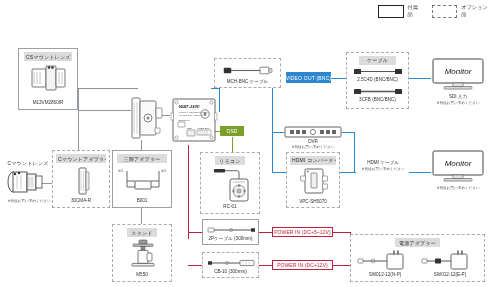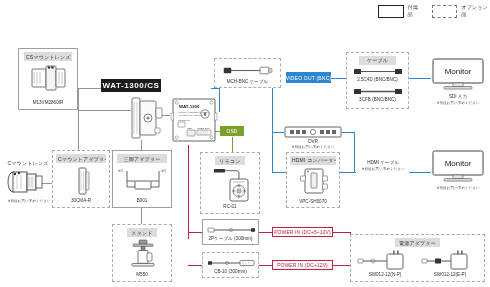--- a/index.html
+++ b/index.html
@@ -69,21 +69,21 @@
   
   .ln { position: absolute; background: #8f9499; }
   .ln-h { height: 0.9px; }
   .ln-v { width: 0.9px; }
   .ln-blue { background: #2d86d0; }
   .ln-green { background: #7aa02a; }
   .ln-red { background: #c0203a; }
   .ln-grey { background: #8f9499; }
 
   
-  .art { position: absolute; }
+  .art { position: absolute; font-style: italic; }
   svg { display: block; overflow: visible; }
 </style>
 </head>
 <body>
 
 <div id="root">
 
   <div class="abs" style="left:378px; top:4px; display:flex; align-items:center; gap:4px;">
     <div class="legend-swatch-solid"></div>
     <div class="legend-label">付属品</div>
@@ -150,21 +150,20 @@
         <line x1="4" y1="9" x2="4" y2="21" stroke="#888" stroke-width="0.5"></line>
         <line x1="7" y1="9" x2="7" y2="21" stroke="#888" stroke-width="0.5"></line>
         <line x1="10" y1="9" x2="10" y2="21" stroke="#888" stroke-width="0.5"></line>
         <line x1="29" y1="9" x2="29" y2="21" stroke="#888" stroke-width="0.5"></line>
         <line x1="32" y1="9" x2="32" y2="21" stroke="#888" stroke-width="0.5"></line>
       </svg>
     </div>
     <div class="model abs" style="left:0; right:0; bottom:4px;">M13VM2860IR</div>
   </div>
 
-  <div class="title-banner abs" style="left:101px; top:79px; width:60px; height:13px;">WAT-1300/CS</div>
 
   <div class="art abs" style="left:128px; top:96px;">
     <svg width="36" height="44" viewBox="0 0 36 44">
       <rect x="4" y="2" width="8" height="40" rx="1" fill="#fff" stroke="#555" stroke-width="0.8"></rect>
       <rect x="12" y="5" width="16" height="34" rx="1.5" fill="#fafafa" stroke="#555" stroke-width="0.8"></rect>
       <circle cx="20" cy="22" r="4" fill="#fff" stroke="#666" stroke-width="0.8"></circle>
       <circle cx="20" cy="22" r="1.6" fill="#888"></circle>
       <rect x="28" y="12" width="6" height="10" rx="1" fill="#fff" stroke="#666" stroke-width="0.7"></rect>
       <rect x="27" y="32" width="5" height="5" rx="0.6" fill="#fff" stroke="#666" stroke-width="0.6"></rect>
       <line x1="6" y1="6" x2="6" y2="38" stroke="#999" stroke-width="0.5"></line>

